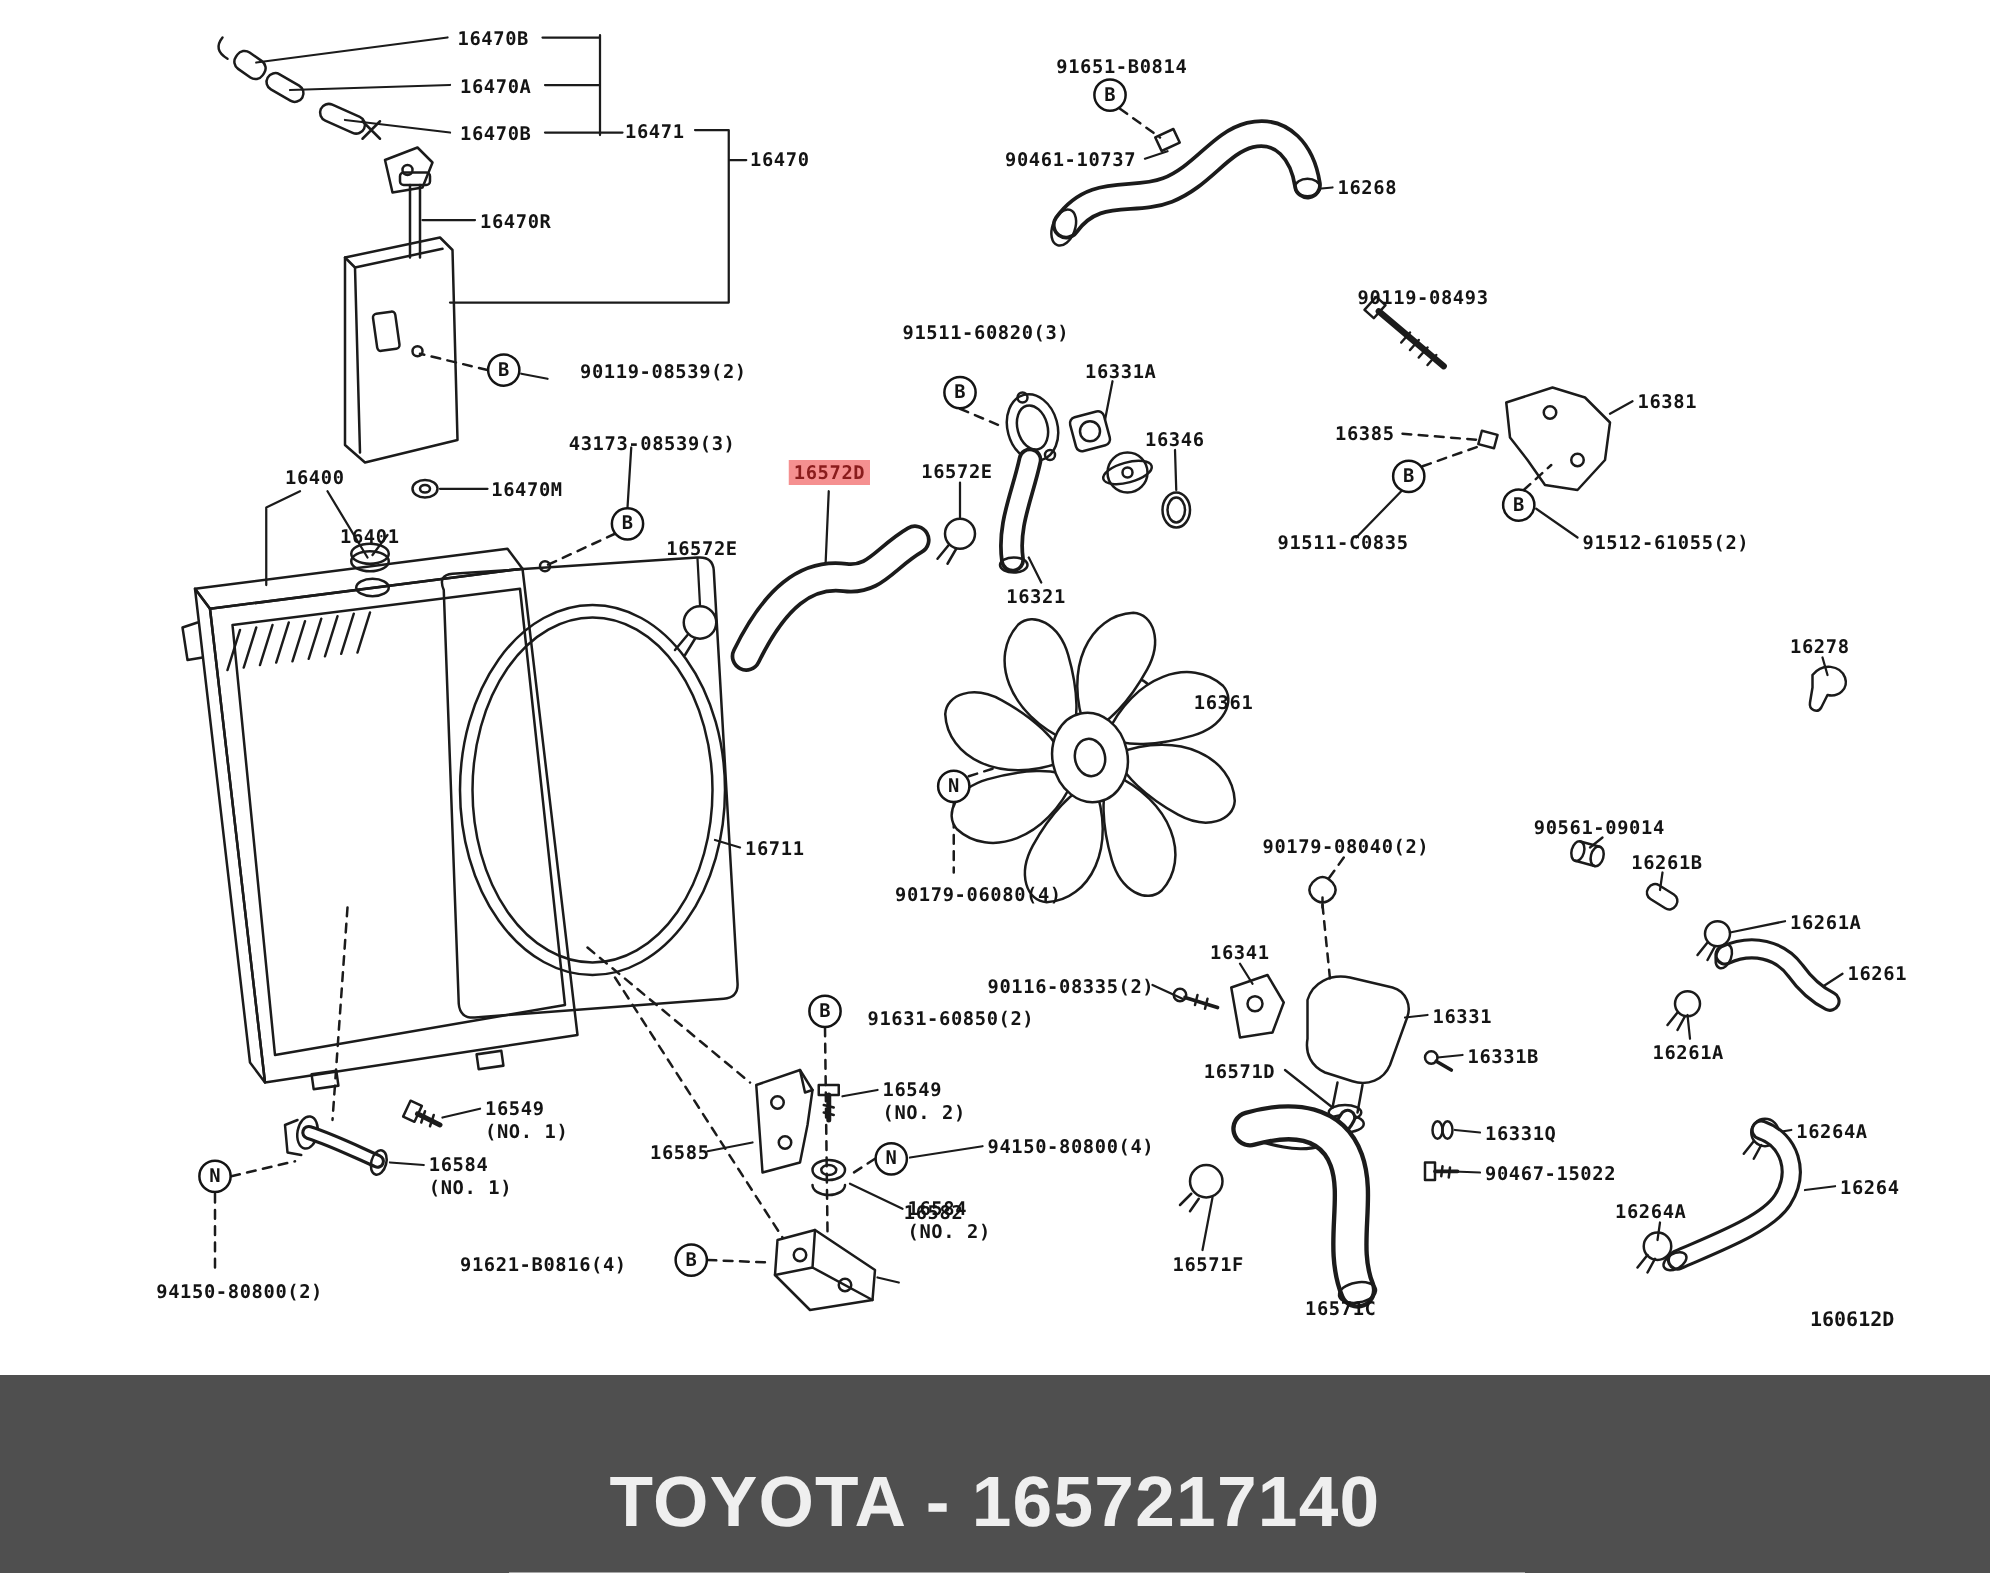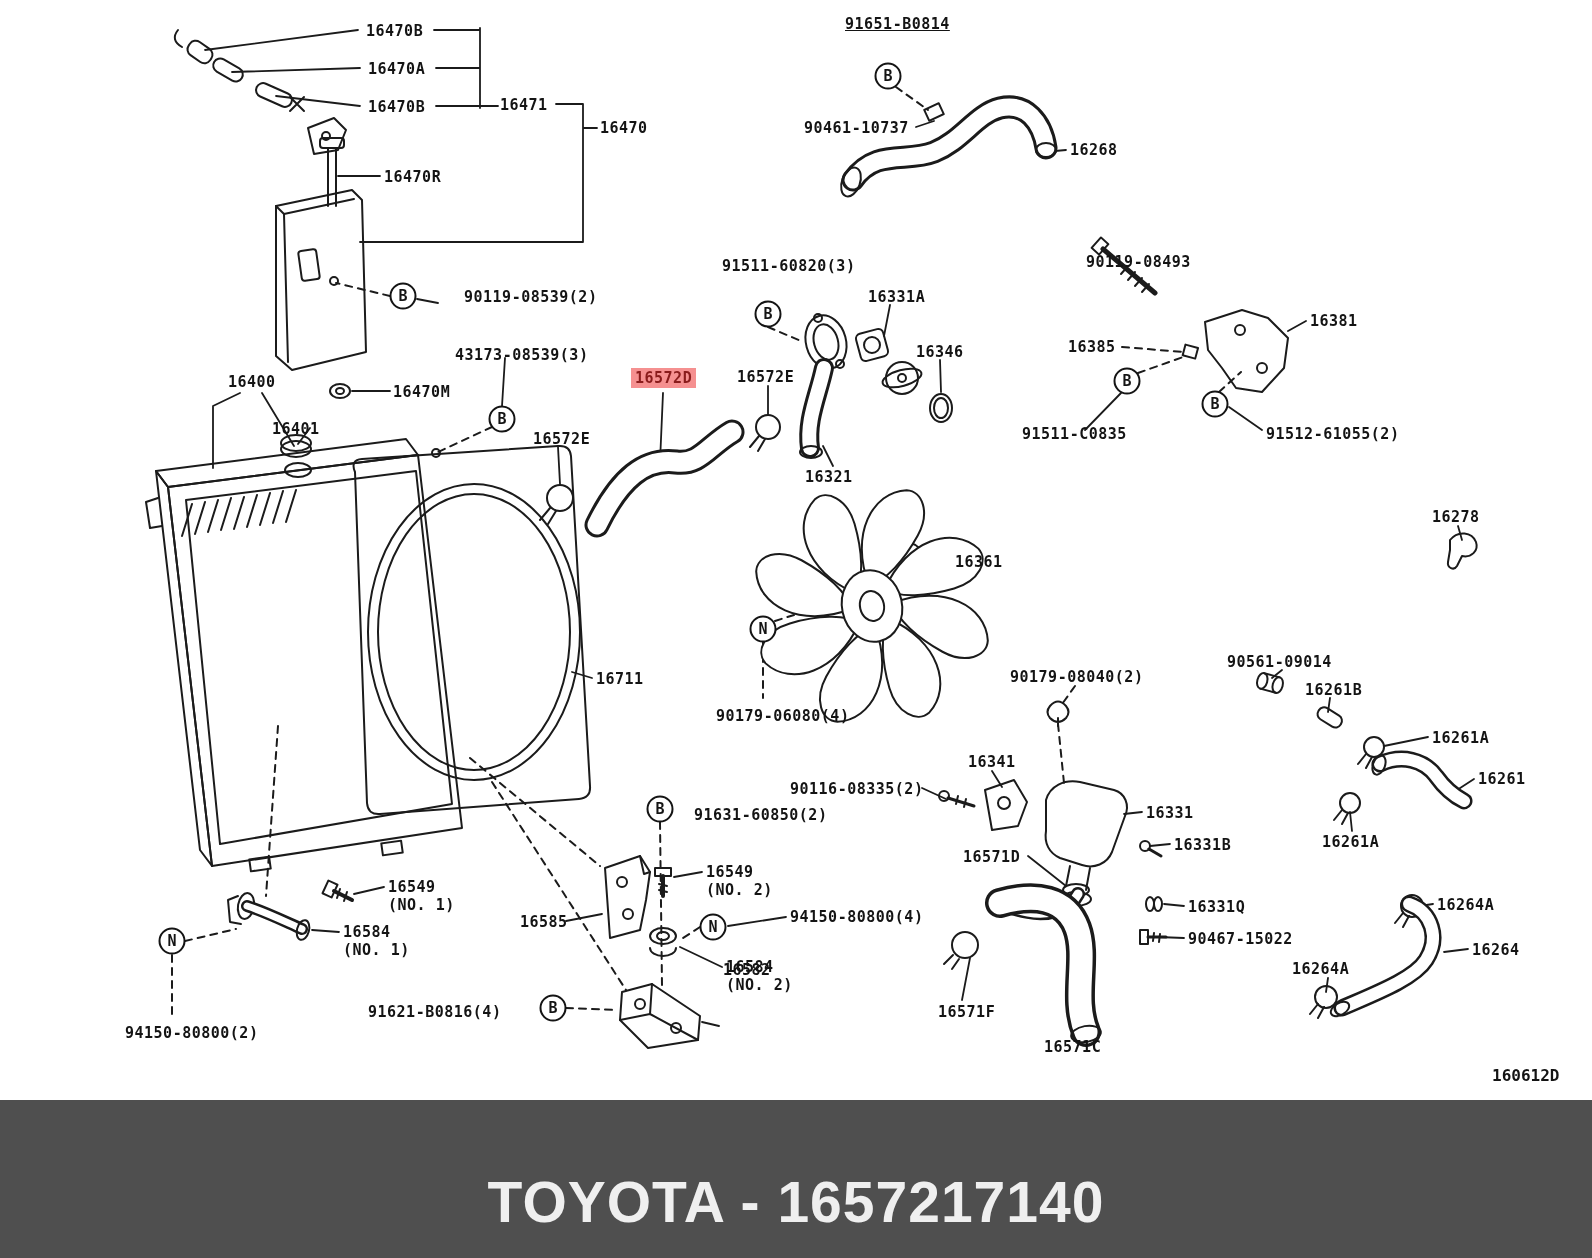--- a/index.html
+++ b/index.html
@@ -12,22 +12,22 @@
     position:absolute; font:bold 15px/1.2 "DejaVu Sans Mono", monospace;
     color:#141414; letter-spacing:.5px; white-space:pre;
   }
   .part-label.highlight { padding:1px 4px; }
   .marker {
     position:absolute; width:27px; height:27px; border:2px solid #141414;
     border-radius:50%; background:#fff; text-align:center;
     font:bold 15px/23px "DejaVu Sans Mono", monospace; color:#141414;
     transform:translate(-50%,-50%);
   }
-  .corner-code { position:absolute; left:1492px; top:1046px;
-    font:bold 16px "DejaVu Sans Mono", monospace; color:#141414;margin-top:20px; }
+  .corner-code { position:absolute; left:1448px; top:1046px;
+    font:bold 16px "DejaVu Sans Mono", monospace; color:#141414; }
   .footer {
     position:absolute; left:0; top:1100px; width:1592px; height:204px;
     background:#4f4f4f; display:flex; align-items:center; justify-content:center;
     gap:66px; font-family:"Liberation Sans", sans-serif; font-size:57px;
     font-weight:600; color:#efefef; letter-spacing:1px;
   }
 </style>
 </head>
 <body>
 
@@ -251,24 +251,24 @@
     </g>
   </svg>
 
   <div class="label-layer">
       <div class="part-label" style="left: 366px; top: 22px;">16470B</div>
       <div class="part-label" style="left: 368px; top: 60px;">16470A</div>
       <div class="part-label" style="left: 368px; top: 98px;">16470B</div>
       <div class="part-label" style="left: 500px; top: 96px;">16471</div>
       <div class="part-label" style="left: 600px; top: 119px;">16470</div>
       <div class="part-label" style="left: 384px; top: 168px;">16470R</div>
-      <div class="part-label" style="left: 845px; top: 15px; text-decoration: underline;">91651-B0814</div>
+      <div class="part-label" style="left: 845px; top: 44px;">91651-B0814</div>
       <div class="part-label" style="left: 804px; top: 119px;">90461-10737</div>
       <div class="part-label" style="left: 1070px; top: 141px;">16268</div>
-      <div class="part-label" style="left: 1086px; top: 229px; margin-top: 24px;">90119-08493</div>
+      <div class="part-label" style="left: 1086px; top: 229px;">90119-08493</div>
       <div class="part-label" style="left: 1310px; top: 312px;">16381</div>
       <div class="part-label" style="left: 1068px; top: 338px;">16385</div>
       <div class="part-label" style="left: 1022px; top: 425px;">91511-C0835</div>
       <div class="part-label" style="left: 1266px; top: 425px;">91512-61055(2)</div>
       <div class="part-label" style="left: 722px; top: 257px;">91511-60820(3)</div>
       <div class="part-label" style="left: 868px; top: 288px;">16331A</div>
       <div class="part-label" style="left: 916px; top: 343px;">16346</div>
       <div class="part-label" style="left: 805px; top: 468px;">16321</div>
       <div class="part-label highlight" style="left: 631px; top: 368px; background: rgb(245, 144, 144); color: rgb(138, 28, 28);">16572D</div>
       <div class="part-label" style="left: 737px; top: 368px;">16572E</div>

